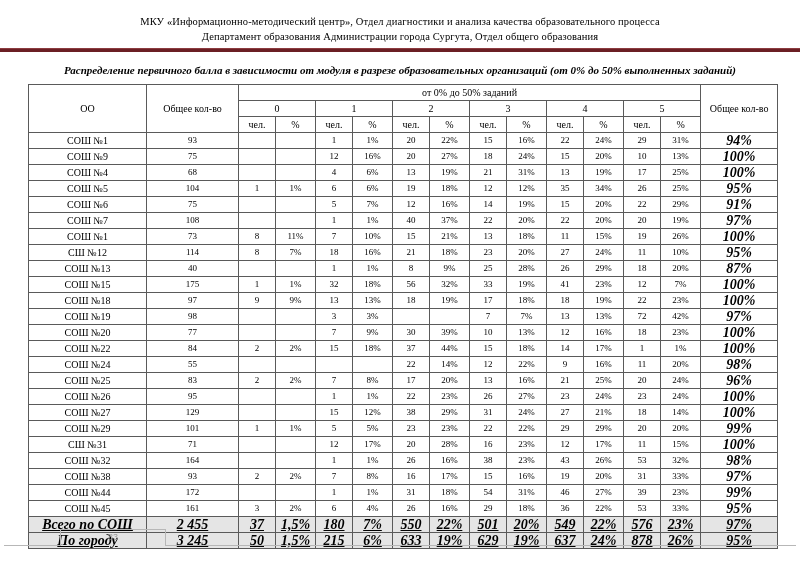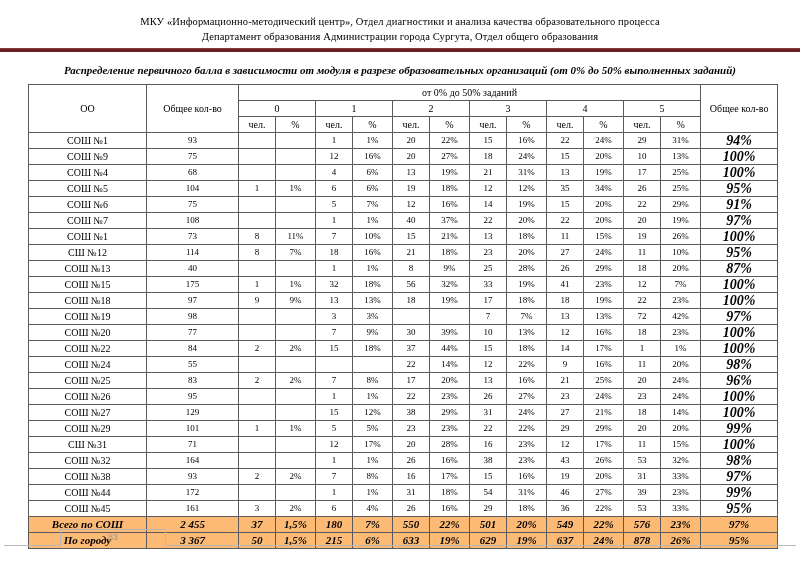--- a/index.html
+++ b/index.html
@@ -99,24 +99,25 @@
   }
   td.num {
     font-size: 9px;
   }
   td.grand {
     font-style: italic;
     font-weight: bold;
     font-size: 14px;
   }
   tr.summary td {
-    background: #fdba74;
+    background: #e5e5e5;
     font-style: italic;
     font-weight: bold;
-    font-size: 11px;
+    font-size: 14px;
+    text-decoration: underline;
   }
   tr.summary td.grand {
     font-style: italic;
     font-weight: bold;
   }
 
   
   col.c-oo     { width: 118px; }
   col.c-total  { width: 92px; }
   col.c-ch     { width: 37px; }
@@ -642,21 +643,21 @@
           <td class="num">501</td>
           <td class="num">20%</td>
           <td class="num">549</td>
           <td class="num">22%</td>
           <td class="num">576</td>
           <td class="num">23%</td>
           <td class="grand">97%</td>
         </tr>
         <tr class="summary">
           <td class="oo-name">По городу</td>
-          <td class="num">3 367</td>
+          <td class="num">3 245</td>
           <td class="num">50</td>
           <td class="num">1,5%</td>
           <td class="num">215</td>
           <td class="num">6%</td>
           <td class="num">633</td>
           <td class="num">19%</td>
           <td class="num">629</td>
           <td class="num">19%</td>
           <td class="num">637</td>
           <td class="num">24%</td>

